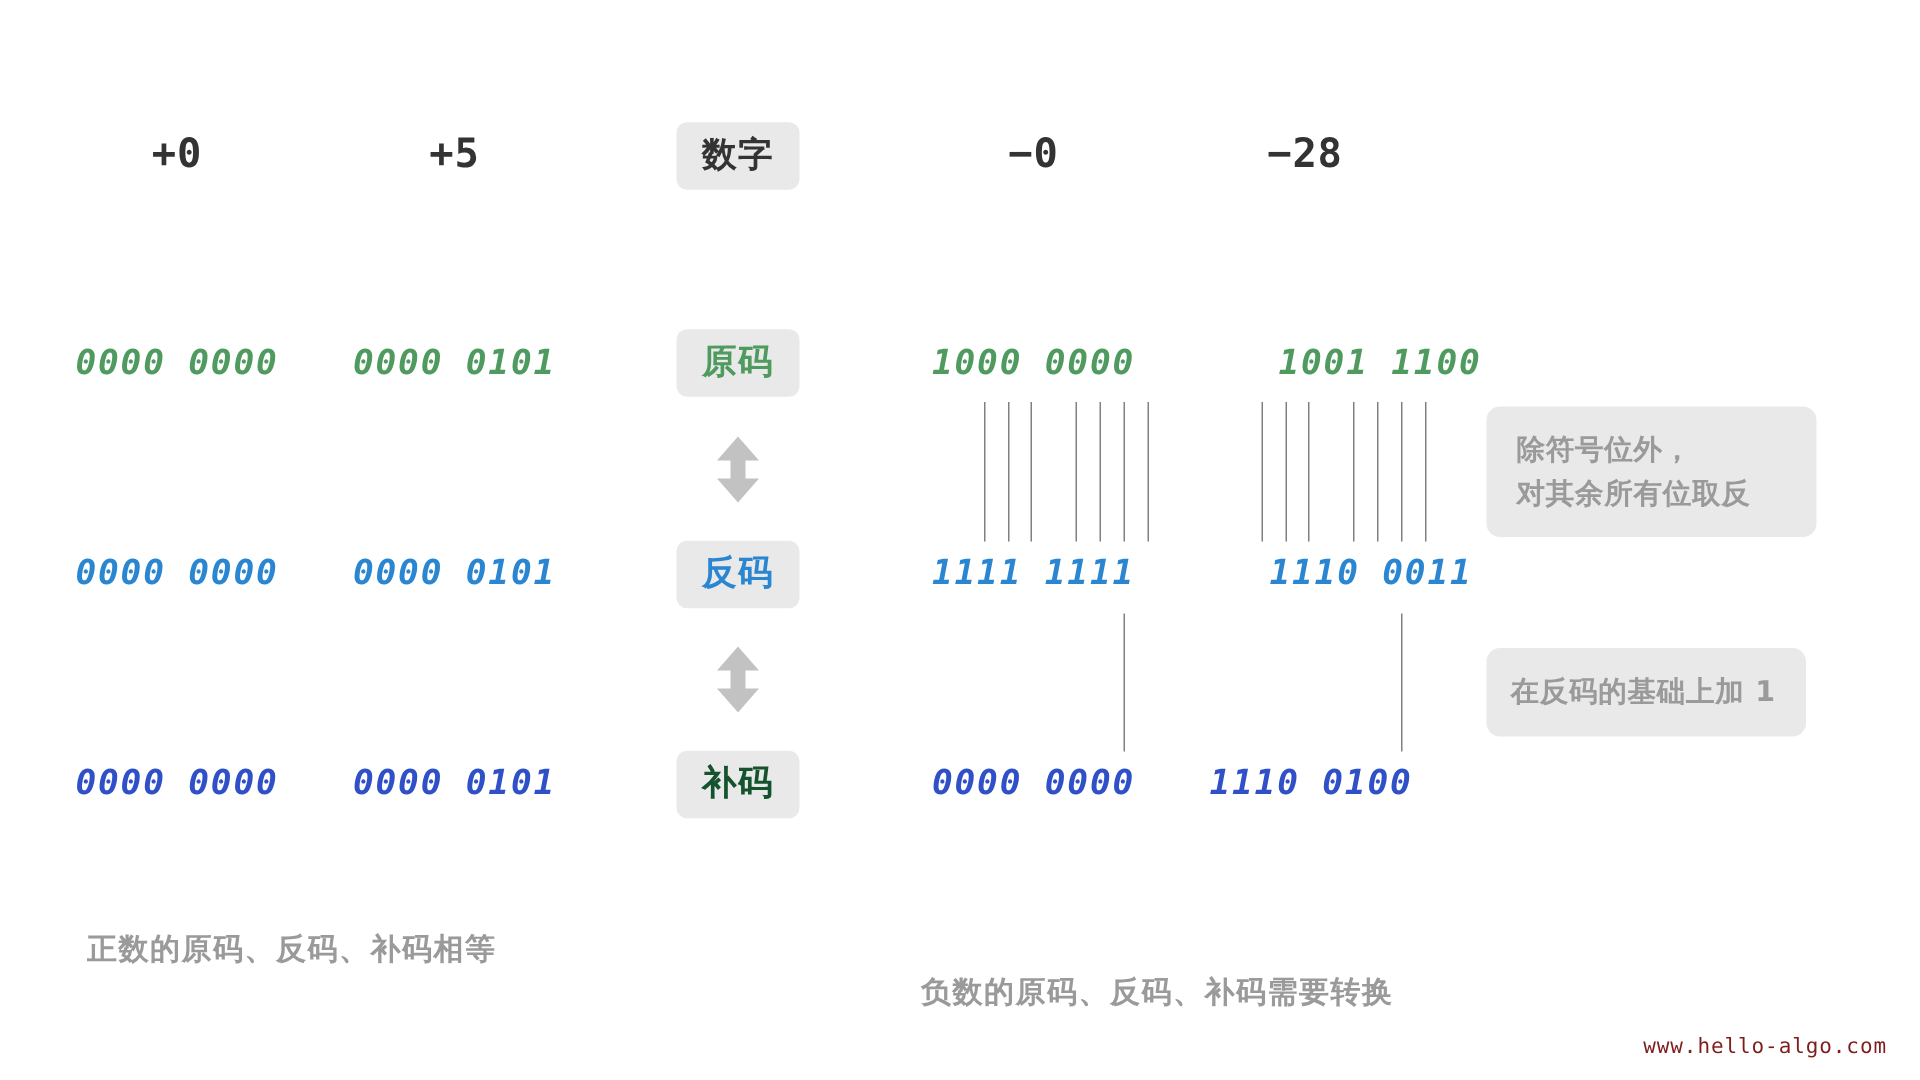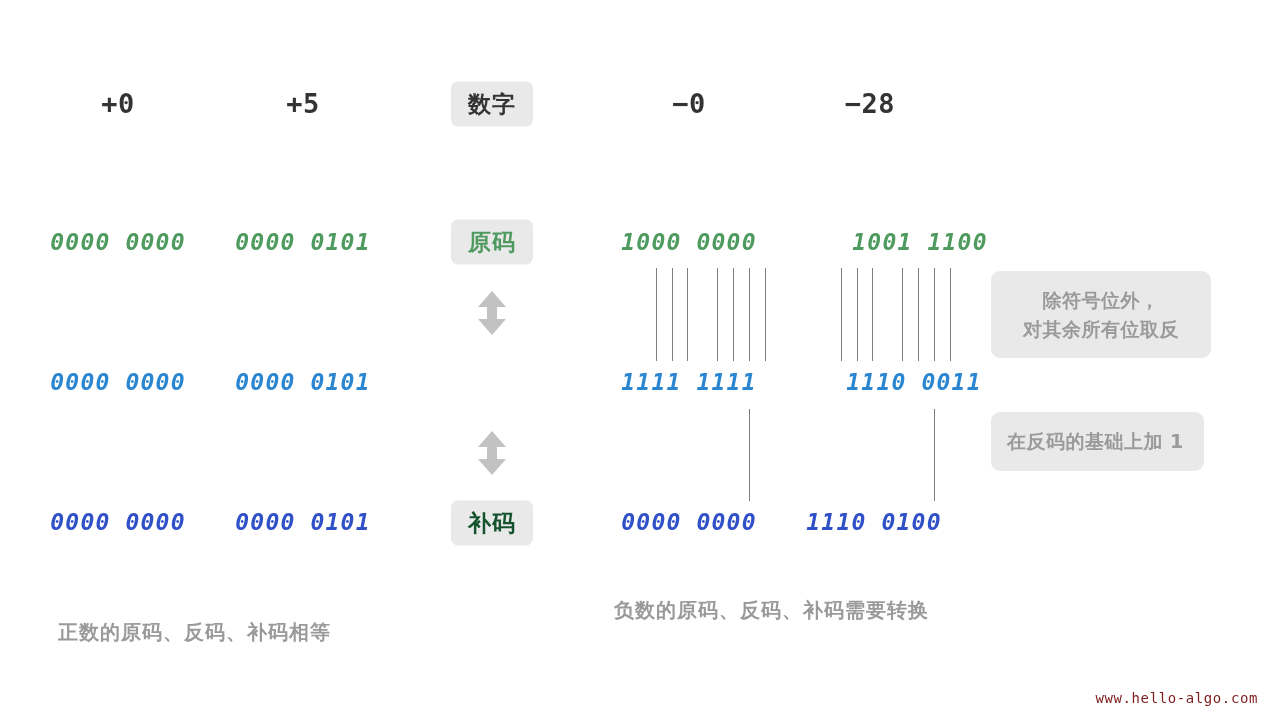--- a/index.html
+++ b/index.html
@@ -76,21 +76,20 @@
     position: absolute;
     background: #e9e9e9;
     border-radius: 9px;
     padding: 15px 20px;
     color: #9a9a9a;
     font-size: 19px;
     font-weight: bold;
     line-height: 1.5;
     letter-spacing: 0.5px;
     white-space: pre-line;
-    text-align: center;
   }
 
   
   .caption {
     position: absolute;
     color: #9a9a9a;
     font-size: 20px;
     font-weight: bold;
     letter-spacing: 1px;
     white-space: nowrap;
@@ -144,20 +143,21 @@
   <div class="badge green" style="left:492px; top:242px;">原码</div>
 
   <div class="cell bits green" style="left:689px; top:242px;">1000 0000</div>
 
   <div class="cell bits green" style="left:920px; top:242px;">1001 1100</div>
 
   <div class="cell bits blue" style="left:118px; top:382px;">0000 0000</div>
 
   <div class="cell bits blue" style="left:303px; top:382px;">0000 0101</div>
 
+  <div class="badge blue" style="left:492px; top:383px;">反码</div>
 
   <div class="cell bits blue" style="left:689px; top:382px;">1111 1111</div>
 
   <div class="cell bits blue" style="left:874px; top:382px;margin-left:40px;">1110 0011</div>
 
   <div class="cell bits indigo" style="left:118px; top:522px;">0000 0000</div>
 
   <div class="cell bits indigo" style="left:303px; top:522px;">0000 0101</div>
 
   <div class="badge indigo" style="left:492px; top:523px;">补码</div>
@@ -189,21 +189,21 @@
   <div class="vline" style="left:918px; top:268px; height:93px;"></div>
   <div class="vline" style="left:934px; top:268px; height:93px;"></div>
   <div class="vline" style="left:950px; top:268px; height:93px;"></div>
 
   <div class="vline" style="left:749px; top:409px; height:92px;"></div>
   <div class="vline" style="left:934px; top:409px; height:92px;"></div>
 
   <div class="note" style="left:991px; top:271px; width:180px;">除符号位外，
 对其余所有位取反</div>
 
-  <div class="note" style="left:991px; top:412px;padding-left:16px;">在反码的基础上加  1</div>
+  <div class="note" style="left:991px; top:432px;padding-left:16px;">在反码的基础上加  1</div>
 
   <div class="caption" style="left:58px; top:619px;">正数的原码、反码、补码相等</div>
 
-  <div class="caption" style="left:614px; top:597px;">负数的原码、反码、补码需要转换</div>
+  <div class="caption" style="left:614px; top:648px;">负数的原码、反码、补码需要转换</div>
 
   <div class="watermark">www.hello-algo.com</div>
 
 </div>
 
 </body></html>

